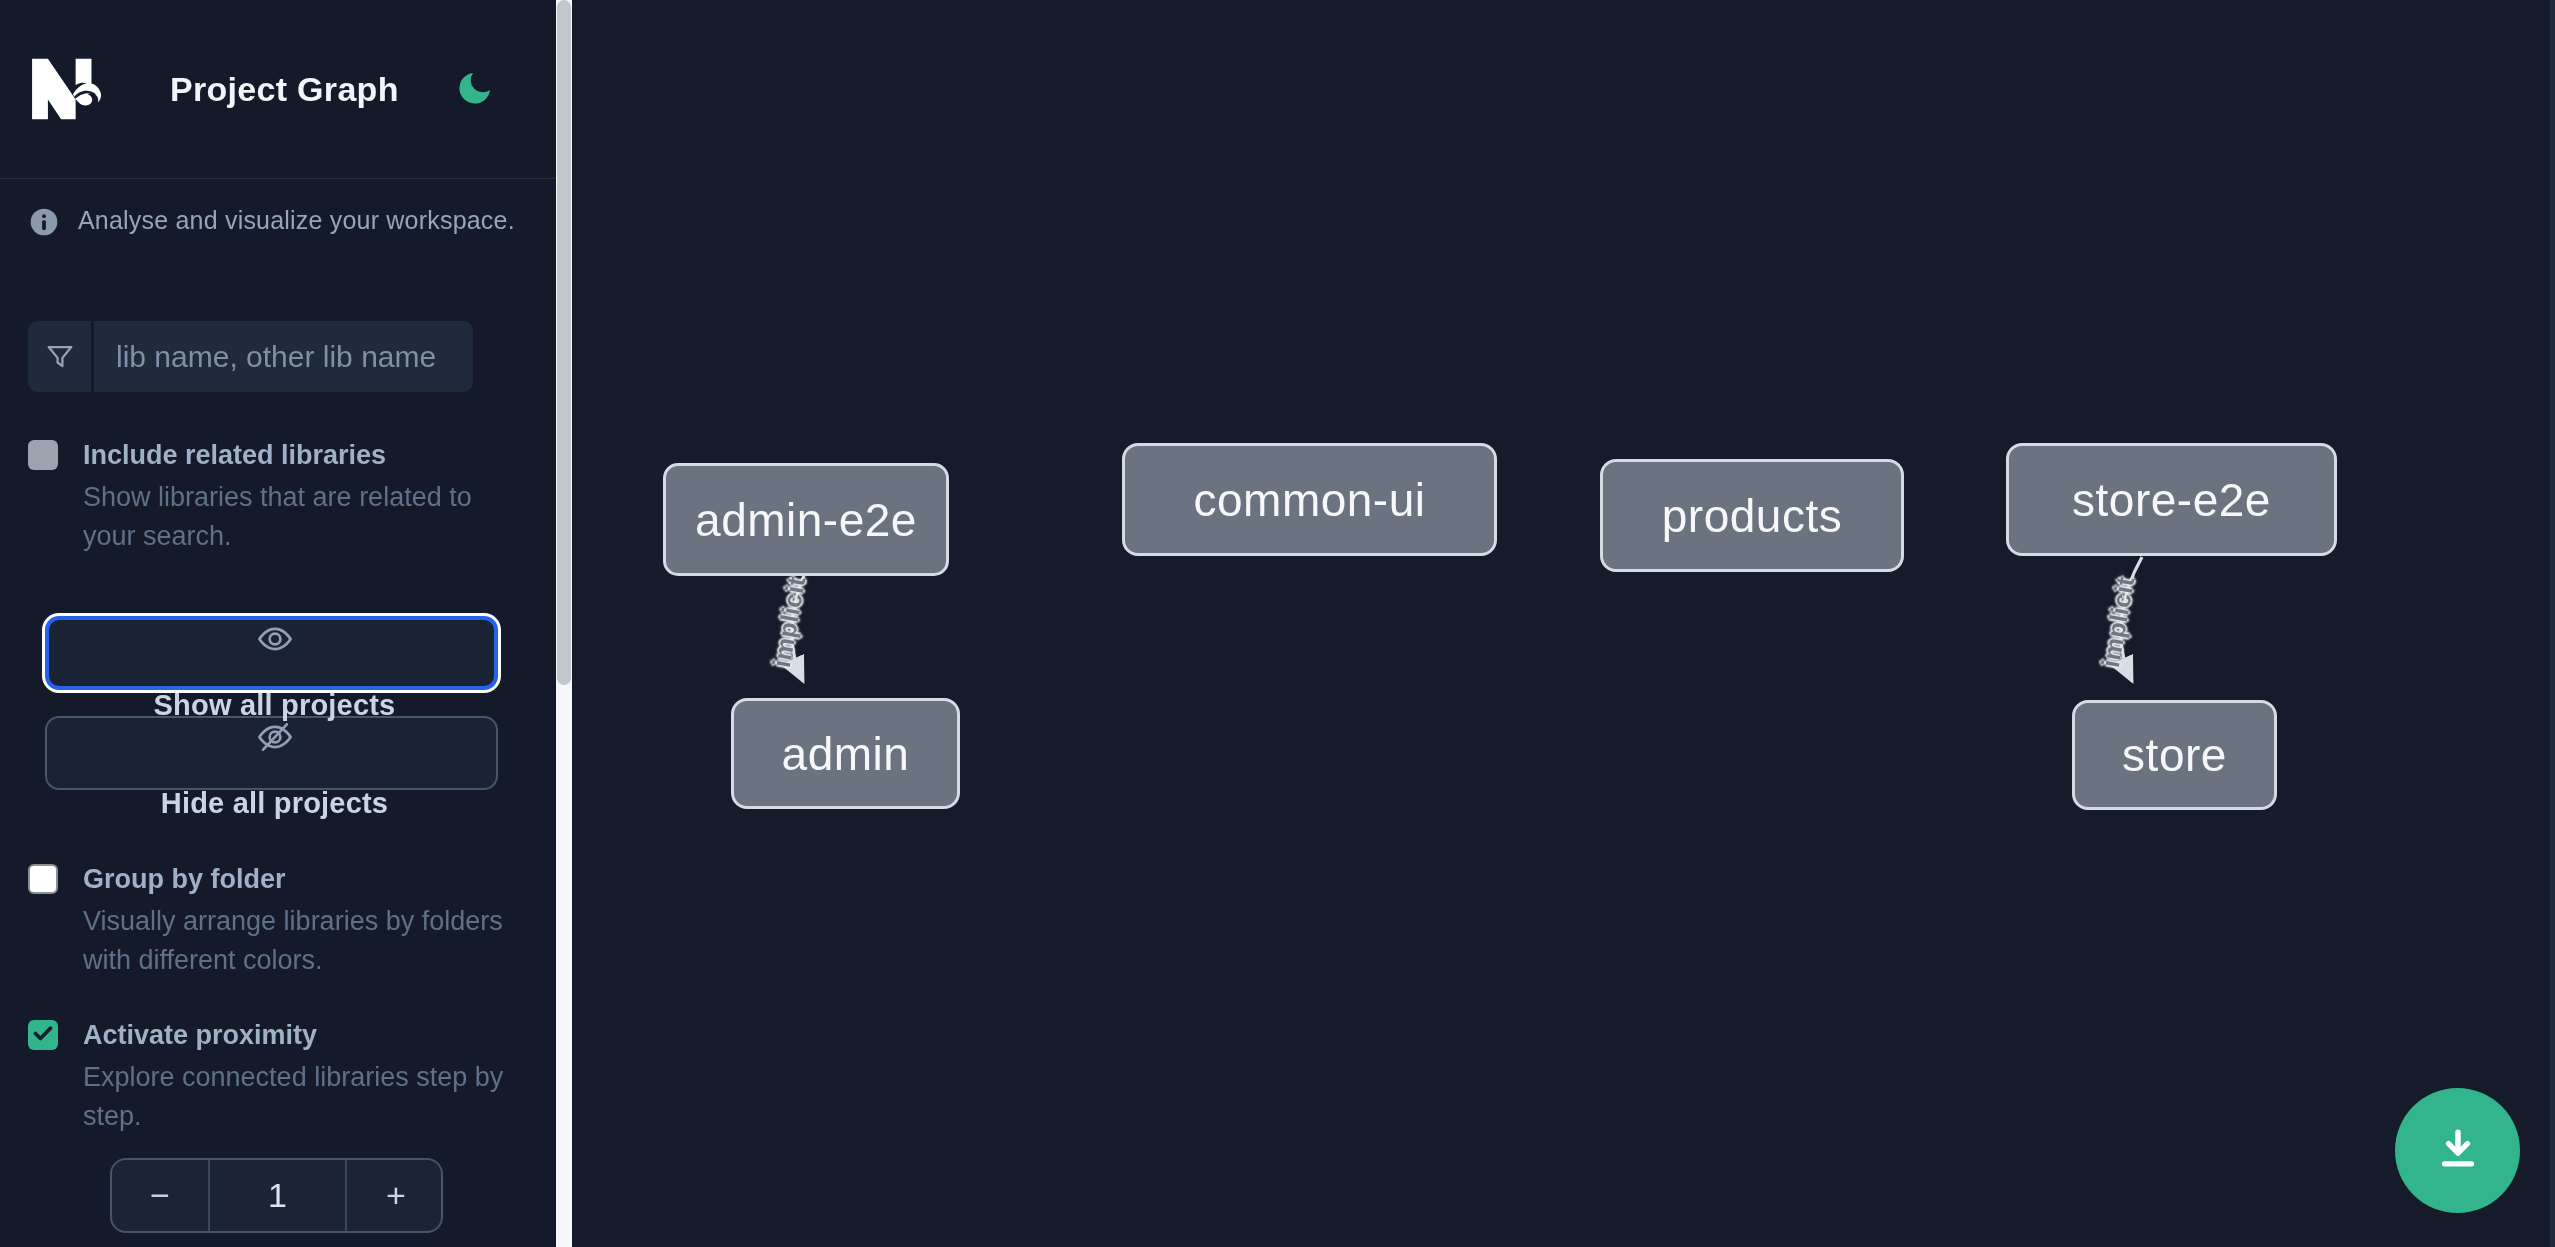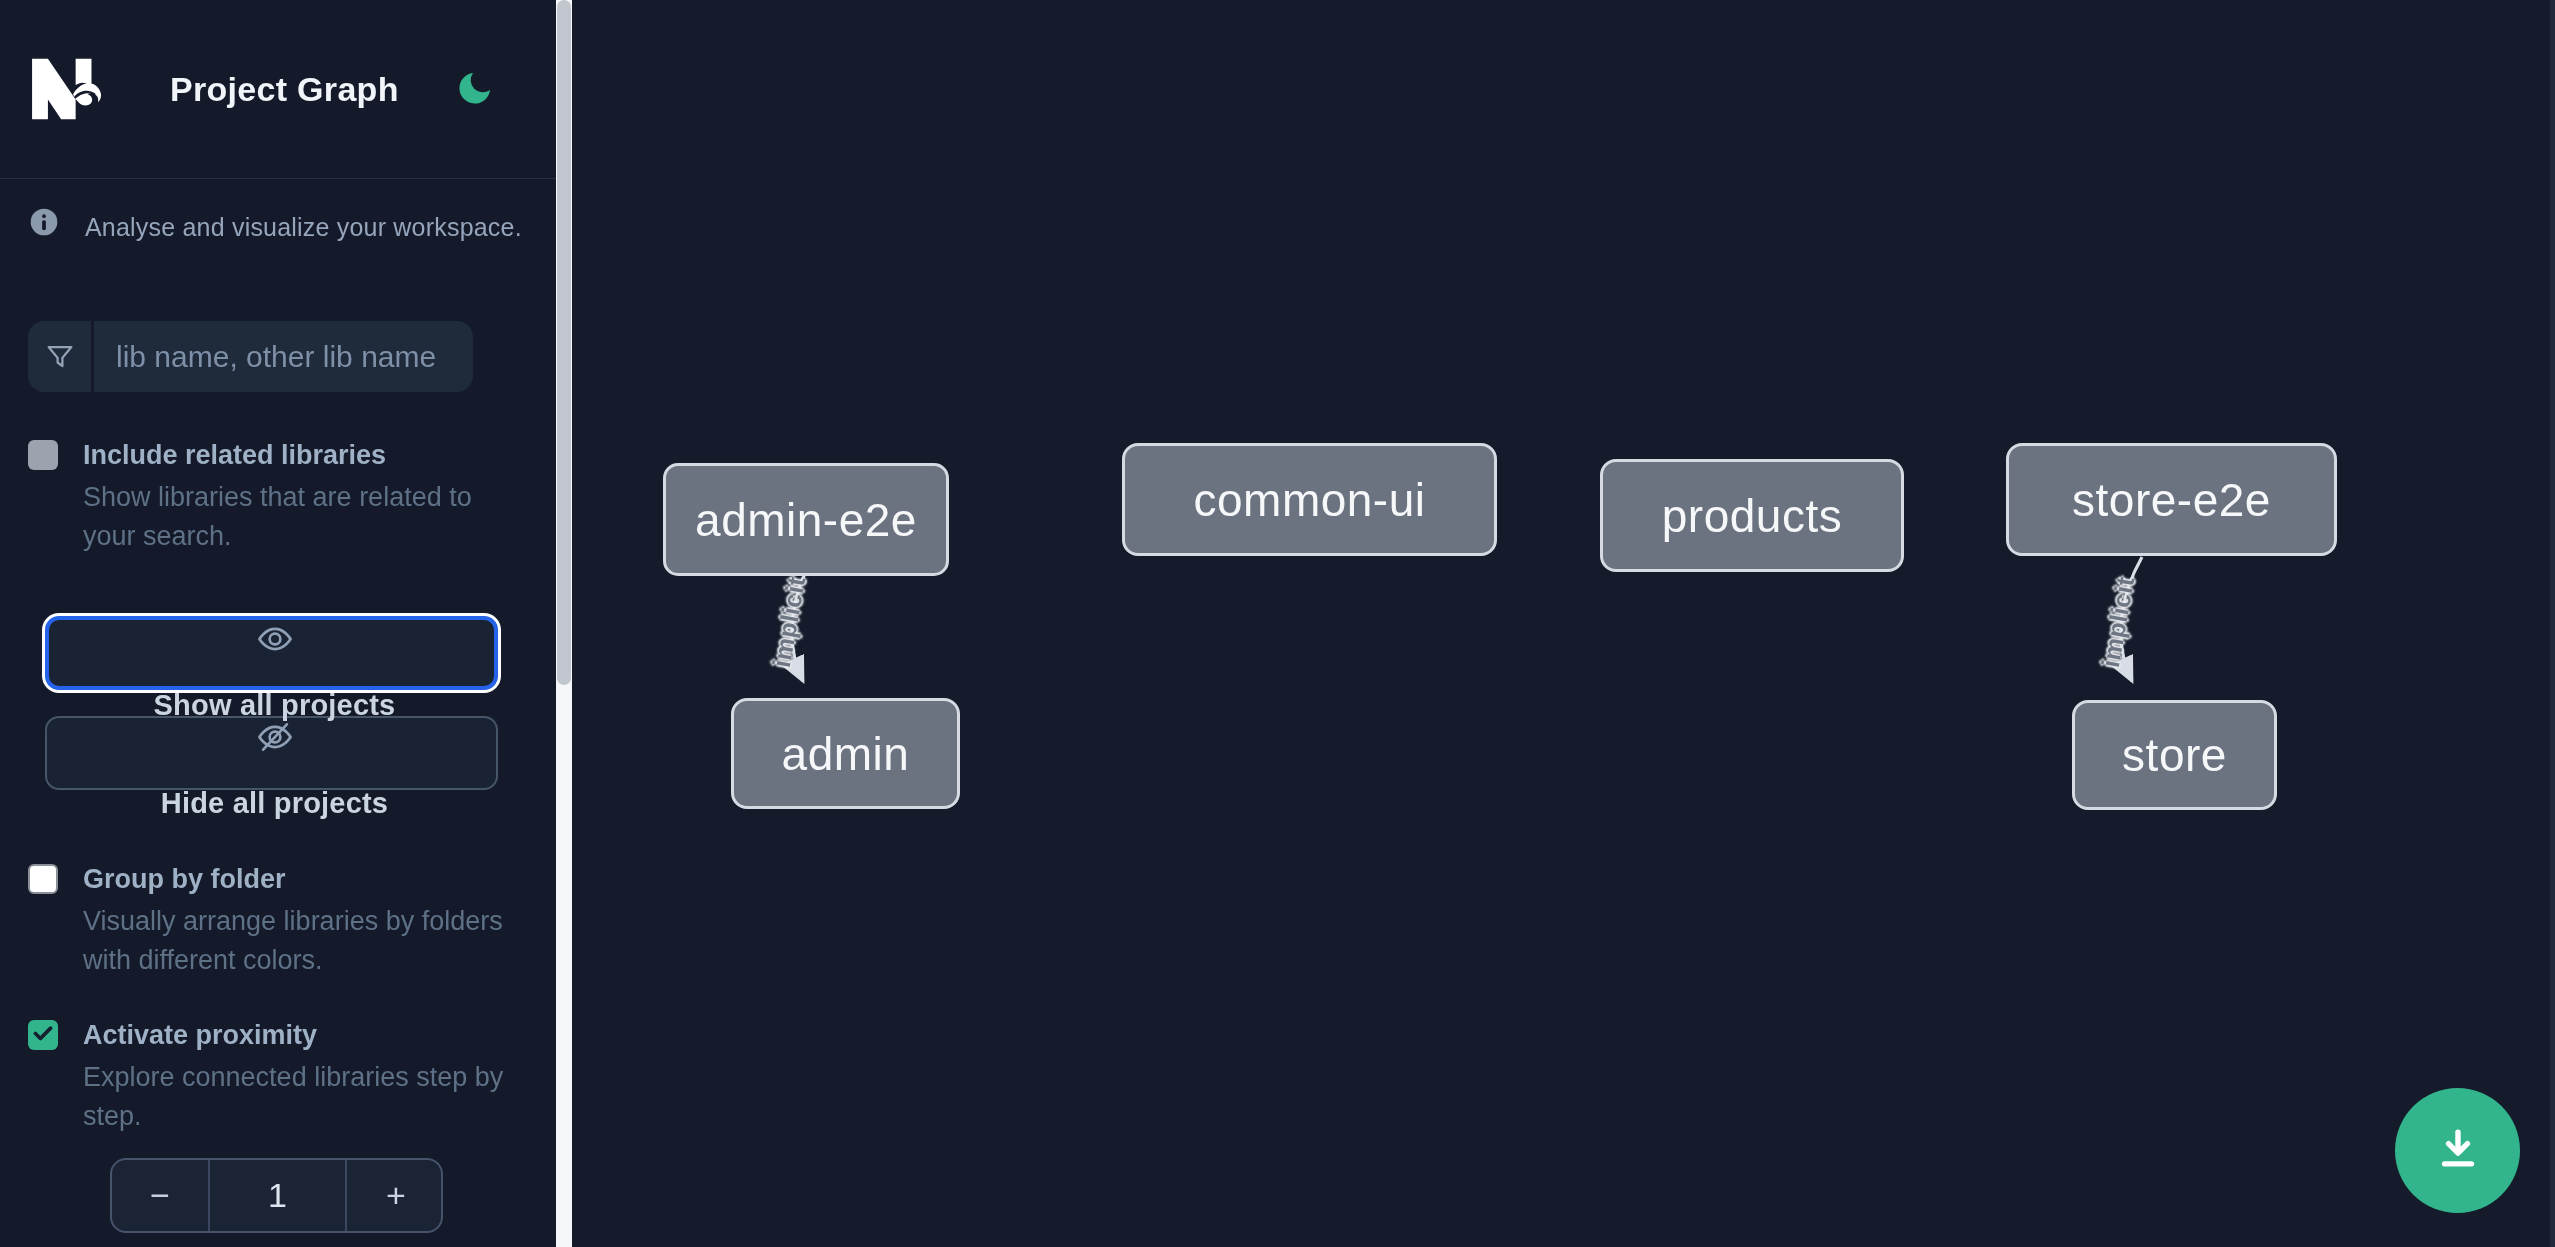--- a/index.html
+++ b/index.html
@@ -9,26 +9,26 @@
   
   .sidebar{position:absolute;left:0;top:0;width:572px;height:1247px;
            background:#141a29;z-index:2;}
   .sb-header{height:178px;display:flex;align-items:center;padding:0 76px 0 28px;}
   .nx-logo{width:90px;height:66px;flex:none;}
   .page-title{margin-left:52px;font-size:34px;font-weight:700;color:#f1f5f9;letter-spacing:.3px;}
   .theme-btn{margin-left:auto;background:none;border:none;padding:0;cursor:pointer;
              width:42px;height:42px;display:flex;align-items:center;justify-content:center;}
   .hdr-divider{height:1px;background:#262f42;}
 
-  .intro{display:flex;align-items:flex-end;gap:25px;padding:27px 28px 0 28px;}
+  .intro{display:flex;align-items:flex-start;gap:18px;padding:27px 28px 0 28px;}
   .intro svg{flex:none;}
   .intro-text{font-size:25px;color:#96a5bb;letter-spacing:.2px;}
 
   .searchbar{margin:79px 99px 0 28px;height:71px;display:flex;align-items:stretch;
-             background:#1f2a3b;border-radius:16px;overflow:hidden;}
+             background:#1f2a3b;border-radius:10px;overflow:hidden;}
   .funnel-cell{width:63px;display:flex;align-items:center;justify-content:center;
                border-right:3px solid #141a29;flex:none;}
   .searchbar input{flex:1;min-width:0;background:transparent;border:none;outline:none;
                    font-family:"Liberation Sans",sans-serif;
                    font-size:30px;color:#cbd5e1;padding:0 22px;}
   .searchbar input::placeholder{color:#7e90a7;}
 
   .option{margin:0 45px 0 28px;display:grid;grid-template-columns:30px 1fr;
           column-gap:25px;row-gap:4px;align-items:start;}
   .opt-cb{width:30px;height:30px;border-radius:6px;margin-top:4px;cursor:pointer;

